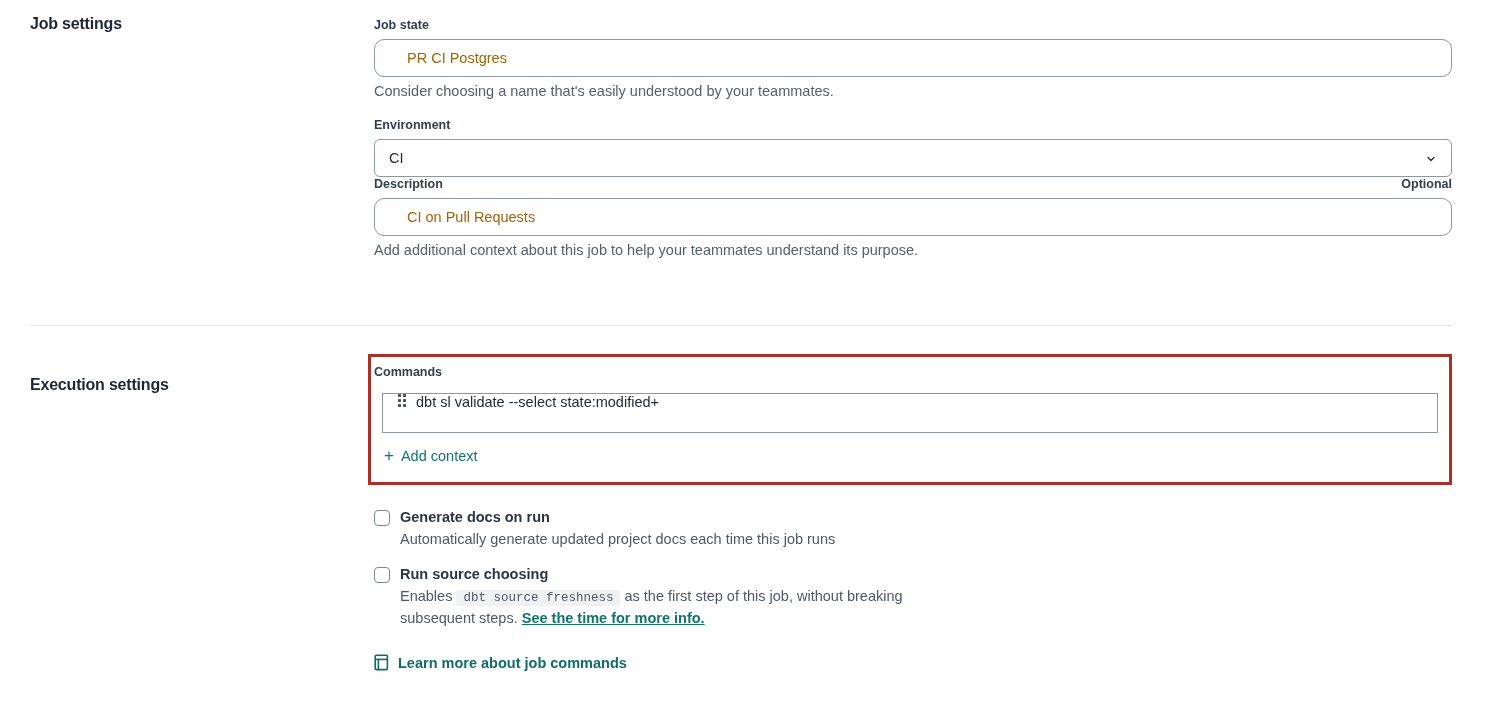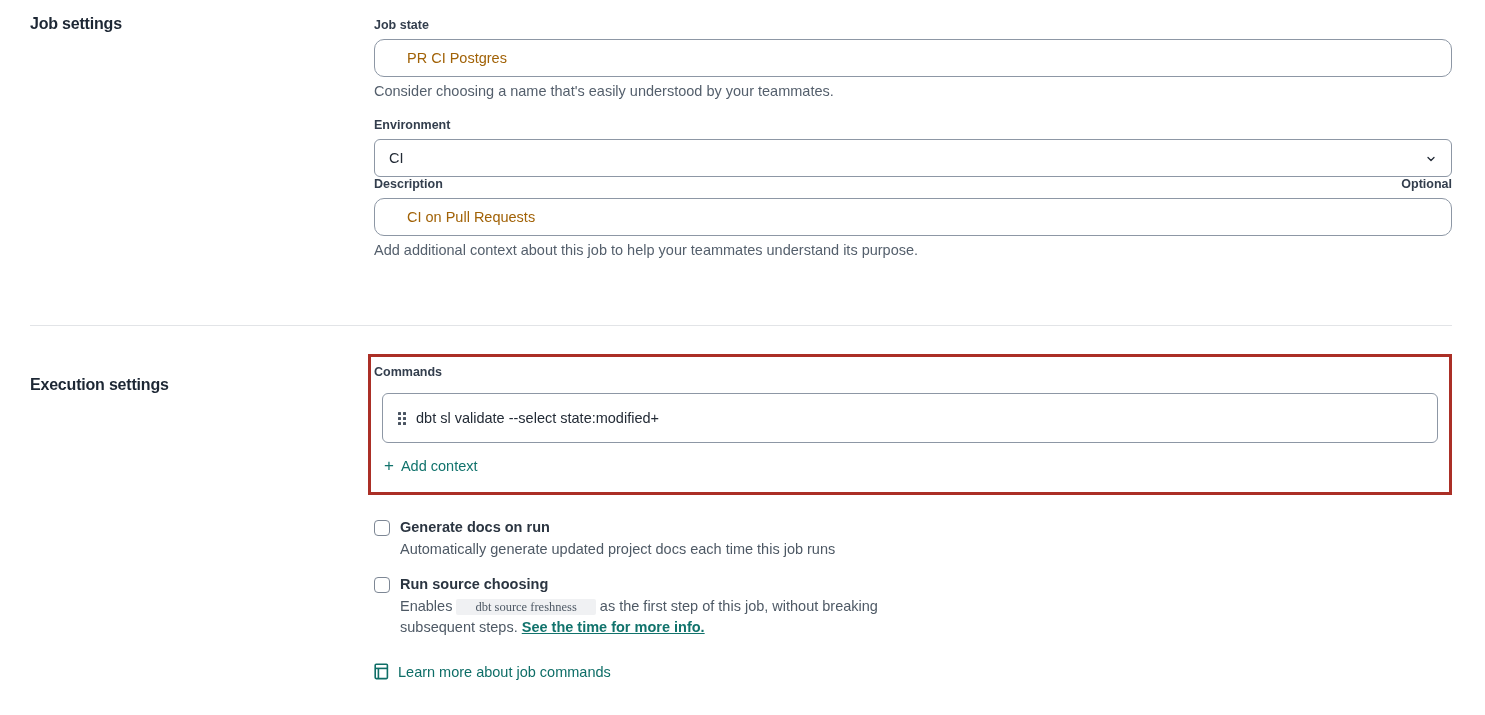--- a/index.html
+++ b/index.html
@@ -64,23 +64,23 @@
     margin: 28px 0 0 -6px;
     width: calc(100% + 6px);
     border: 3px solid #ab2f26;
     padding: 8px 11px 17px 3px;
     background: #fff;
   }
   .commands-label {
     font-size: 12.5px; font-weight: 700; color: #333e4d; line-height: 15px;
   }
   .cmd-row {
-    margin: 13px 0 0 8px; height: 50px;
-    border: 1px solid #8d97a5; border-radius: 6px;
-    display: flex; align-items: center; background: #fff;
+    margin: 13px 0 0 8px; height: 40px;
+    border: 1px solid #8d97a5; border-radius: 0;
+    display: flex; align-items: flex-start; background: #fff;
   }
   .grip {
     display: grid; grid-template-columns: repeat(2, 3px);
     grid-auto-rows: 3px; gap: 2px 2px;
     margin-left: 15px; cursor: grab;
   }
   .grip i { background: #4a5462; border-radius: 0.5px; }
   .cmd-text { margin-left: 10px; font-size: 14.5px; color: #232b36; }
 
   .add-cmd {
@@ -95,31 +95,31 @@
   #cb-group-2 { margin-top: 17px; }
   .checkbox {
     flex: 0 0 16px; width: 16px; height: 16px; margin-top: 1px;
     border: 1.5px solid #7d8795; border-radius: 4px; background: #fff;
     cursor: pointer;
   }
   .cb-texts { max-width: 537px; }
   .cb-label { font-size: 14.5px; font-weight: 700; color: #2b3541; line-height: 17px; cursor: pointer; }
   .cb-desc { margin-top: 3px; font-size: 14.5px; color: #4e5965; line-height: 20px; }
   .code-chip {
-    font-family: Liberation Serif, serif; font-size: 12.5px;
-    background: #f0f1f3; border-radius: 2px; padding: 1px 19px; color: #4e5965;
+    font-family: Liberation Mono, monospace; font-size: 12.5px;
+    background: #f0f1f3; border-radius: 2px; padding: 1px 7px; color: #4e5965;
     white-space: nowrap;
   }
   .inline-link {
     color: #11736c; text-decoration: underline; cursor: pointer; font-weight: 600;
   }
 
   .learn-more {
     margin-top: 26px; display: inline-flex; align-items: center; gap: 9px;
-    color: #0e6e67; font-weight: 400; font-size: 14.5px;
+    color: #0e6e67; font-weight: 700; font-size: 14.5px;
     background: none; border: none; padding: 0; cursor: pointer;
     font-family: "Liberation Sans", sans-serif;
   }
 </style>
 </head>
 <body>
 
 <div class="page">
 
   <section class="section">

